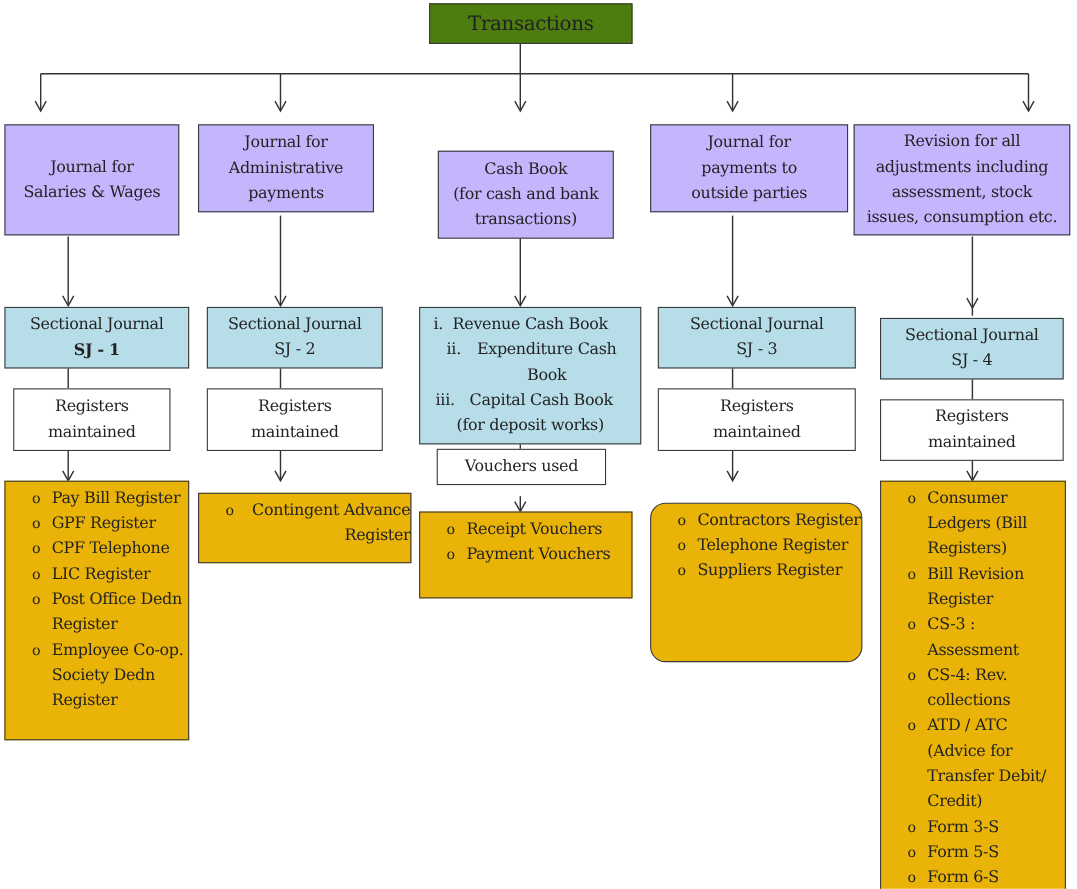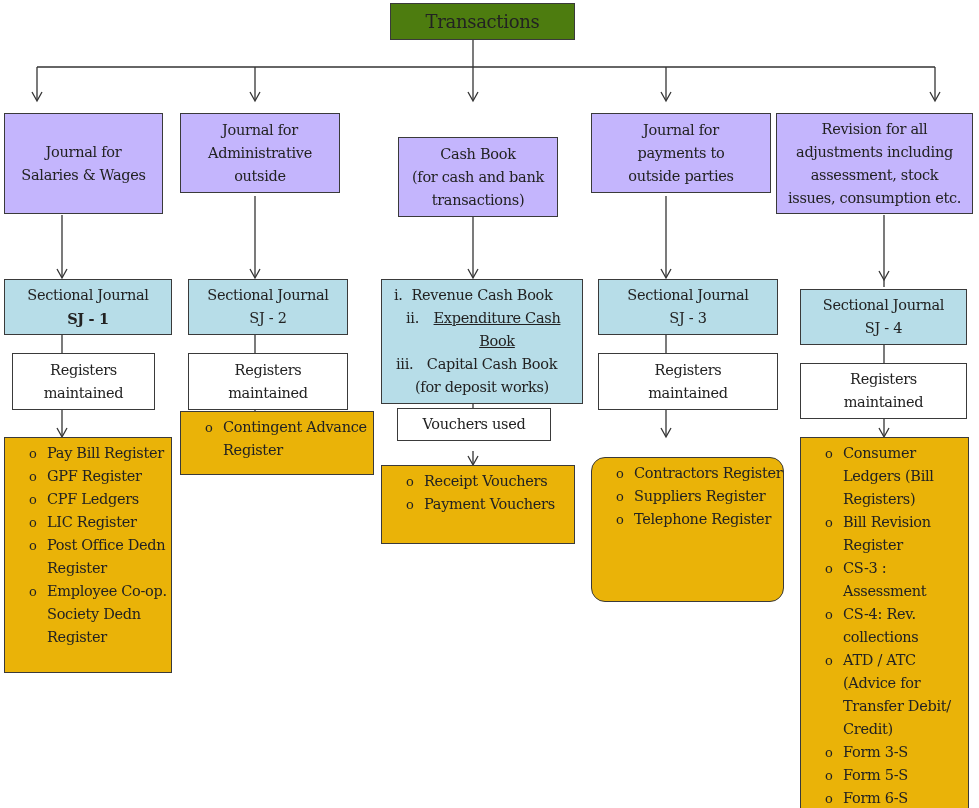--- a/index.html
+++ b/index.html
@@ -73,21 +73,21 @@
   <span>Transactions</span>
 </div>
 
 <div class="box journal" style="left:4px; top:113px; width:159px; height:101px;">
   <span>Journal for</span>
   <span>Salaries &amp; Wages</span>
 </div>
 <div class="box journal" style="left:180px; top:113px; width:160px; height:80px;">
   <span>Journal for</span>
   <span>Administrative</span>
-  <span>outside</span>
+  <span>payments</span>
 </div>
 <div class="box journal" style="left:398px; top:113px; width:160px; height:80px;margin-top:24px;">
   <span>Cash Book</span>
   <span>(for cash and bank</span>
   <span>transactions)</span>
 </div>
 <div class="box journal" style="left:591px; top:113px; width:180px; height:80px;">
   <span>Journal for</span>
   <span>payments to</span>
   <span>outside parties</span>
@@ -103,21 +103,21 @@
   <span>Sectional Journal</span>
   <span class="bold">SJ - 1</span>
 </div>
 <div class="box sect" style="left:188px; top:279px; width:160px; height:56px;">
   <span>Sectional Journal</span>
   <span>SJ - 2</span>
 </div>
 <div class="box sect" style="left:381px; top:279px; width:202px; height:125px; justify-content:flex-start;">
   <ol class="roman">
     <li><span class="num">i.</span><span>Revenue Cash Book</span></li>
-    <li style="padding:0 10px 0 40px;text-decoration:underline;"><span class="num" style="left:24px;">ii.</span><span>Expenditure Cash Book</span></li>
+    <li style="padding:0 10px 0 40px;"><span class="num" style="left:24px;">ii.</span><span>Expenditure Cash Book</span></li>
     <li style="padding-left:20px;"><span class="num" style="left:14px;">iii.</span><span>Capital Cash Book</span></li>
     <li><span>(for deposit works)</span></li>
   </ol>
 </div>
 <div class="box sect" style="left:598px; top:279px; width:180px; height:56px;">
   <span>Sectional Journal</span>
   <span>SJ - 3</span>
 </div>
 <div class="box sect" style="left:800px; top:289px; width:167px; height:56px;">
   <span>Sectional Journal</span>
@@ -141,42 +141,42 @@
 </div>
 <div class="box white" style="left:800px; top:363px; width:167px; height:56px;">
   <span>Registers</span>
   <span>maintained</span>
 </div>
 
 <div class="box pink" style="left:4px; top:437px; width:168px; height:236px;">
   <ul class="list">
       <li>Pay Bill Register</li>
       <li>GPF Register</li>
-      <li>CPF Ledgers</li>
+      <li>CPF Telephone</li>
       <li>LIC Register</li>
       <li>Post Office Dedn Register</li>
       <li>Employee Co-op. Society Dedn Register</li>
     </ul>
 </div>
-<div class="box pink" style="left:180px; top:411px; width:194px; height:64px;">
+<div class="box pink" style="left:180px; top:448px; width:194px; height:64px;text-align:right;">
   <ul class="list">
       <li>Contingent Advance Register</li>
     </ul>
 </div>
 <div class="box pink" style="left:381px; top:465px; width:194px; height:79px;">
   <ul class="list">
       <li>Receipt Vouchers</li>
       <li>Payment Vouchers</li>
     </ul>
 </div>
 <div class="box pink" style="left:591px; top:457px; width:193px; height:145px;border-radius:14px;">
   <ul class="list">
       <li>Contractors Register</li>
+      <li>Telephone Register</li>
       <li>Suppliers Register</li>
-      <li>Telephone Register</li>
     </ul>
 </div>
 <div class="box pink" style="left:800px; top:437px; width:169px; height:380px;">
   <ul class="list">
       <li>Consumer Ledgers (Bill Registers)</li>
       <li>Bill Revision Register</li>
       <li>CS-3 : Assessment</li>
       <li>CS-4: Rev. collections</li>
       <li>ATD / ATC (Advice for Transfer Debit/ Credit)</li>
       <li>Form 3-S</li>

